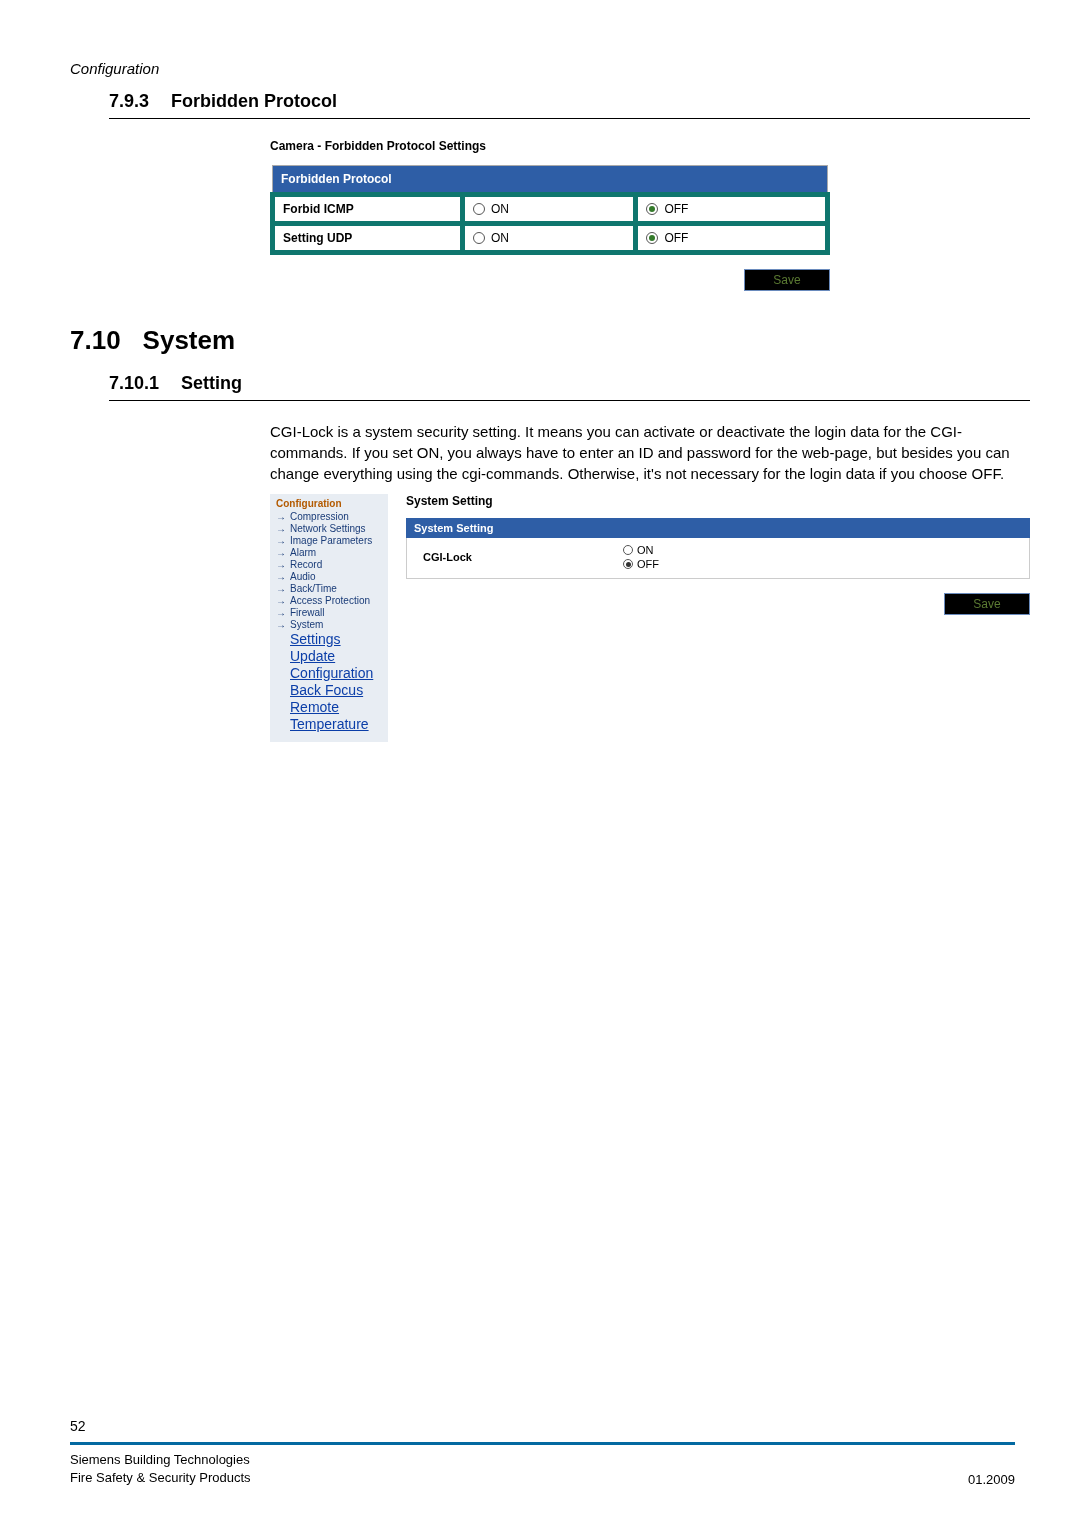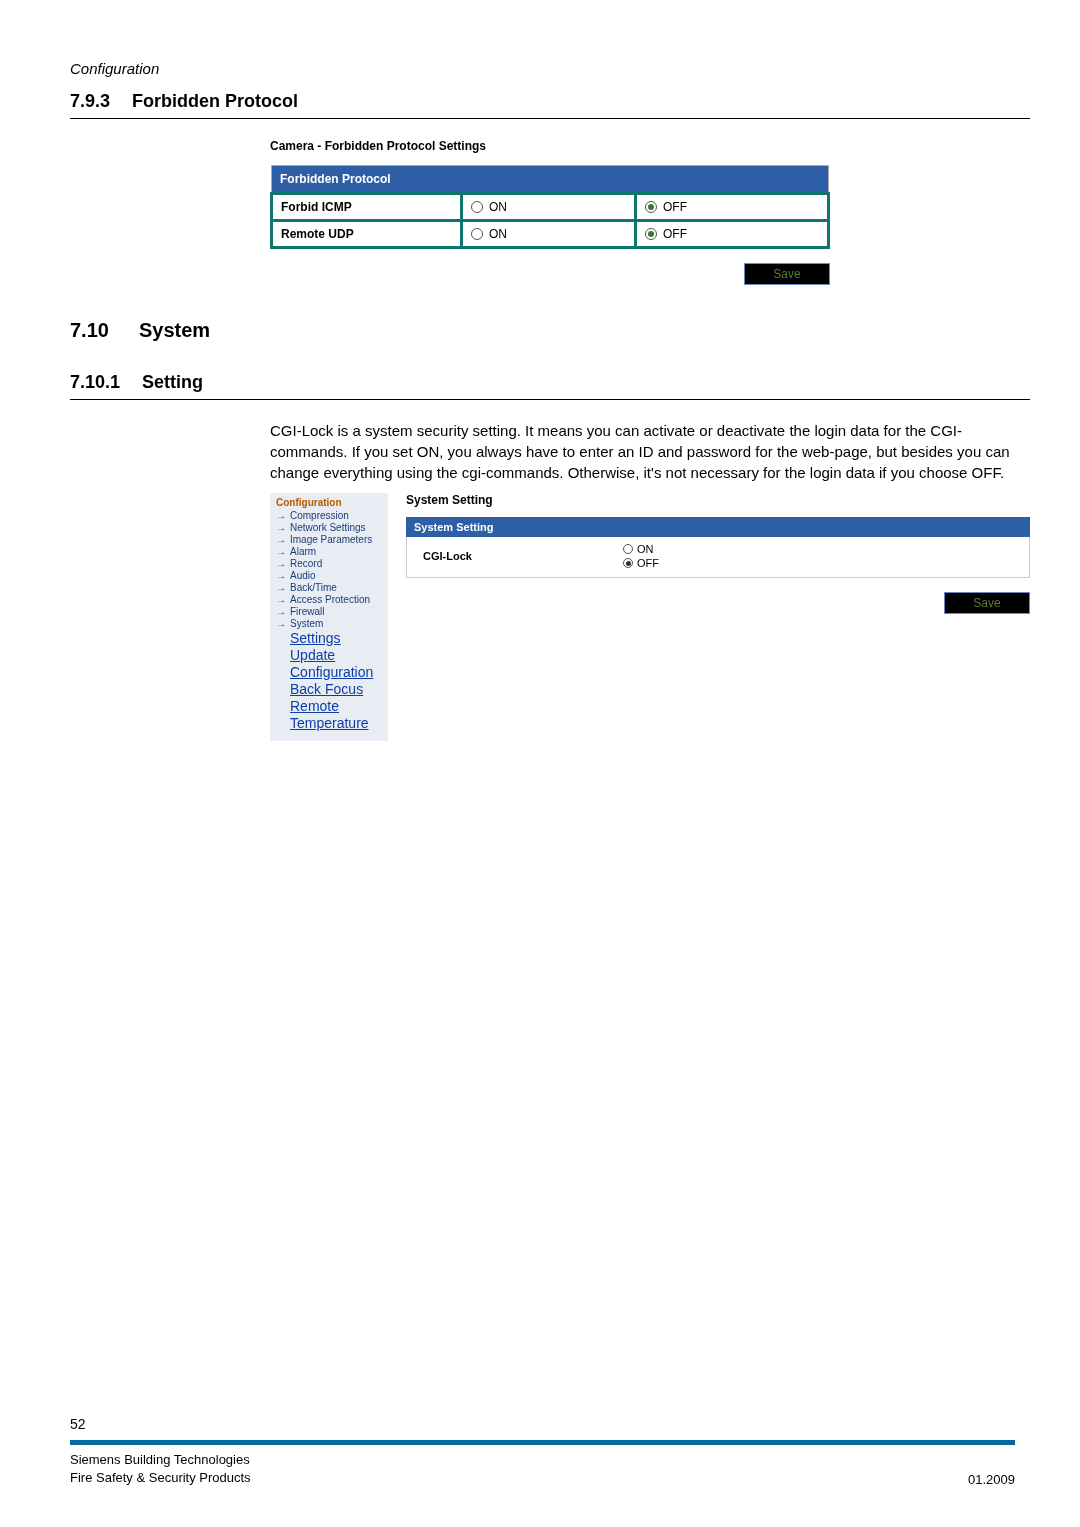--- a/index.html
+++ b/index.html
@@ -17,27 +17,28 @@
     margin-bottom: 14px;
   }
   .section-heading {
     display: flex;
     gap: 22px;
     font-size: 18px;
     font-weight: bold;
     padding-bottom: 6px;
     border-bottom: 1px solid #000;
     margin-bottom: 20px;
+    margin-left: 39px;
   }
   .section-heading-big {
     display: flex;
-    gap: 30px;
-    font-size: 20px;
-    font-weight: bold;
-    margin: 34px 0 30px 0;
+    gap: 22px;
+    font-size: 26px;
+    font-weight: bold;
+    margin: 34px 0 17px 0;
   }
   .content-block {
     margin-left: 200px;
     width: 760px;
   }
   .paragraph {
     font-size: 15px;
     line-height: 1.4;
   }
   .panel-title {
@@ -55,21 +56,21 @@
   }
   .fp-table thead th {
     background: #2e5ea6;
     color: #fff;
     text-align: left;
     font-weight: bold;
     padding: 6px 8px;
     border: 1px solid #aaa;
   }
   .fp-table td {
-    border: 3px solid #0f766e;
+    border: 5px solid #0f766e;
     padding: 5px 8px;
     vertical-align: middle;
   }
   .fp-table td.label { font-weight: bold; width: 190px; }
   .radio-cell { display: flex; align-items: center; gap: 6px; }
   .radio-outer {
     width: 12px; height: 12px; border: 1px solid #555; border-radius: 50%;
     display: inline-flex; align-items: center; justify-content: center;
     background: #fff;
   }
@@ -141,21 +142,21 @@
   
   .footer {
     position: absolute;
     left: 70px; right: 65px; bottom: 40px;
   }
   .footer-page {
     font-size: 14px;
     margin-bottom: 8px;
   }
   .footer-line {
-    border-top: 5px solid #0369a1;
+    border-top: 3px solid #0369a1;
     padding-top: 6px;
     display: flex;
     justify-content: space-between;
     font-size: 13px;
   }
   .footer-left { line-height: 1.4; }
 </style>
 </head>
 <body>
 
@@ -187,21 +188,21 @@
         <td>
           <span class="radio-cell">
             <span class="radio-outer">
                 <span class="radio-dot"></span>
               </span>
             <span>OFF</span>
           </span>
         </td>
       </tr>
       <tr>
-        <td class="label">Remote UDP</td>
+        <td class="label">Setting UDP</td>
         <td>
           <span class="radio-cell">
             <span class="radio-outer"></span>
             <span>ON</span>
           </span>
         </td>
         <td>
           <span class="radio-cell">
             <span class="radio-outer">
                 <span class="radio-dot"></span>

